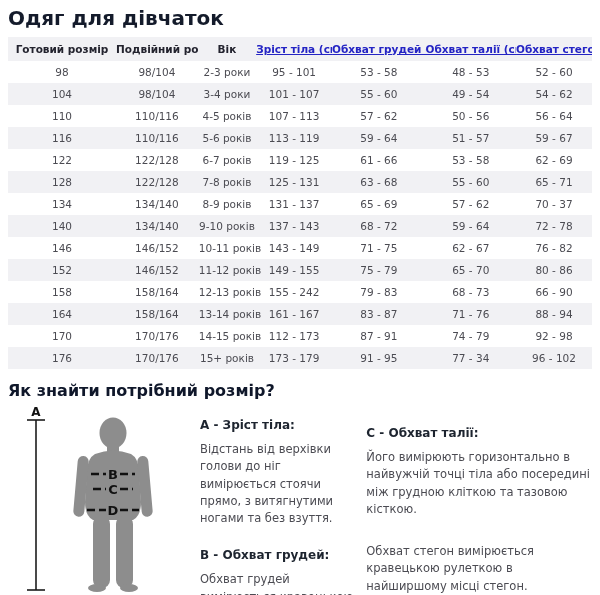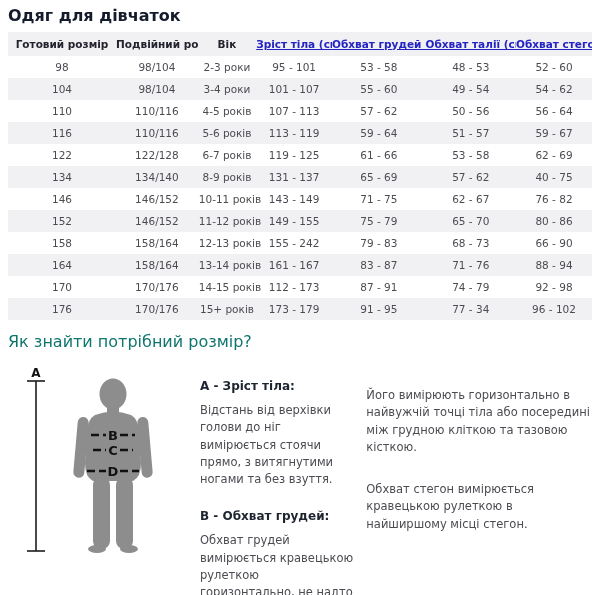--- a/index.html
+++ b/index.html
@@ -2,35 +2,35 @@
 <html><head>
 <meta charset="utf-8">
 <style>
   * { box-sizing: border-box; }
   html, body { margin:0; padding:0; }
   body {
     width:600px; height:595px; overflow:hidden; background:#ffffff;
     font-family:"DejaVu Sans","Liberation Sans",sans-serif; color:#181f2e;
   }
   .page { padding:2px 8px 0 8px; }
-  h1.page-title { font-size:16px; font-weight:700; margin:4px 0 7px 0; color:#141b2b; }
+  h1.page-title { font-size:20px; font-weight:700; margin:4px 0 7px 0; color:#141b2b; }
   table.size-table { width:100%; border-collapse:collapse; table-layout:fixed; }
   .size-table thead tr { background:#f1f1f4; }
   .size-table th {
     font-size:10.5px; font-weight:700; color:#23232e; padding:6px 0;
     text-align:center; vertical-align:middle; white-space:nowrap; overflow:hidden;
   }
   .size-table th.col-link { color:#2424c4; text-decoration:underline; cursor:pointer; }
   .size-table td {
     font-size:10.5px; color:#4b4b52; padding:4px 1px; line-height:14px;
     text-align:center; vertical-align:middle; white-space:nowrap;
   }
   .size-table tbody tr:nth-child(even) { background:#f1f1f4; }
   .size-table tbody tr:nth-child(odd) { background:#ffffff; }
-  h2.section-title { font-size:16px; font-weight:400; margin:12px 0 14px 0; color:#0f766e; }
+  h2.section-title { font-size:16px; font-weight:700; margin:12px 0 4px 0; color:#0f172a; }
   .guide { display:flex; align-items:flex-start; }
   .diagram { width:190px; height:194px; flex:0 0 auto; }
   .guide-col-left  { width:160px; margin-left:2px;  padding-top:14px; }
   .guide-col-right { width:234px; margin-left:12px; padding-top:22px; }
   .block-heading { font-size:12px; font-weight:700; color:#1d242f; margin:0 0 9px 0; }
   .block-text { font-size:11.5px; line-height:1.5; color:#4b4b52; margin:0; }
   .block-b { margin-top:21px; }
   .block-d { margin-top:25px; }
   .mark-letter {
     font-family:"DejaVu Sans","Liberation Sans",sans-serif;
@@ -109,27 +109,45 @@
         <tr>
           <td>122</td>
           <td>122/128</td>
           <td>6-7 років</td>
           <td>119 - 125</td>
           <td>61 - 66</td>
           <td>53 - 58</td>
           <td>62 - 69</td>
         </tr>
         <tr>
+          <td>128</td>
+          <td>122/128</td>
+          <td>7-8 років</td>
+          <td>125 - 131</td>
+          <td>63 - 68</td>
+          <td>55 - 60</td>
+          <td>65 - 71</td>
+        </tr>
+        <tr>
           <td>134</td>
           <td>134/140</td>
           <td>8-9 років</td>
           <td>131 - 137</td>
           <td>65 - 69</td>
           <td>57 - 62</td>
-          <td>40 - 75</td>
+          <td>70 - 37</td>
+        </tr>
+        <tr>
+          <td>140</td>
+          <td>134/140</td>
+          <td>9-10 років</td>
+          <td>137 - 143</td>
+          <td>68 - 72</td>
+          <td>59 - 64</td>
+          <td>72 - 78</td>
         </tr>
         <tr>
           <td>146</td>
           <td>146/152</td>
           <td>10-11 років</td>
           <td>143 - 149</td>
           <td>71 - 75</td>
           <td>62 - 67</td>
           <td>76 - 82</td>
         </tr>
@@ -227,20 +245,21 @@
         <p class="block-text">Відстань від верхівки голови до ніг вимірюється стоячи прямо, з витягнутими ногами та без взуття.</p>
       </div>
       <div class="block block-b">
         <div class="block-heading">В - Обхват грудей:</div>
         <p class="block-text">Обхват грудей вимірюється кравецькою рулеткою горизонтально, не надто туго та безпосередньо на висоті грудей.</p>
       </div>
     </div>
 
     <div class="guide-col-right">
       <div class="block">
+        <div class="block-heading">С - Обхват талії:</div>
         <p class="block-text">Його вимірюють горизонтально в найвужчій точці тіла або посередині між грудною кліткою та тазовою кісткою.</p>
       </div>
       <div class="block block-d">
         <p class="block-text">Обхват стегон вимірюється кравецькою рулеткою в найширшому місці стегон.</p>
       </div>
     </div>
 
   </div>
 </div>
 

